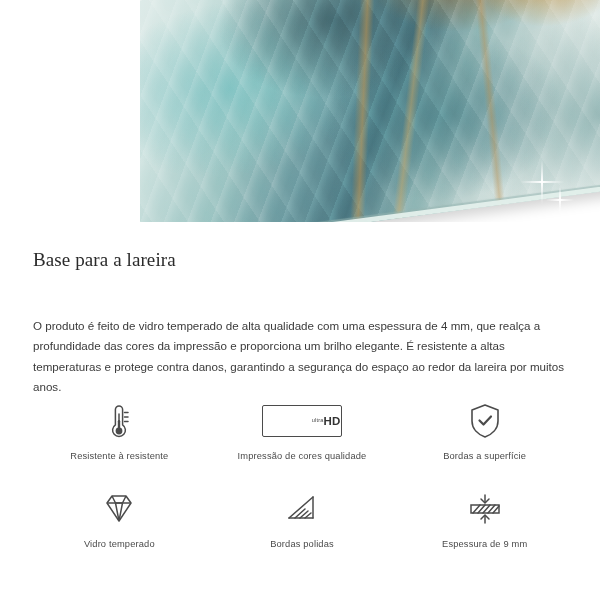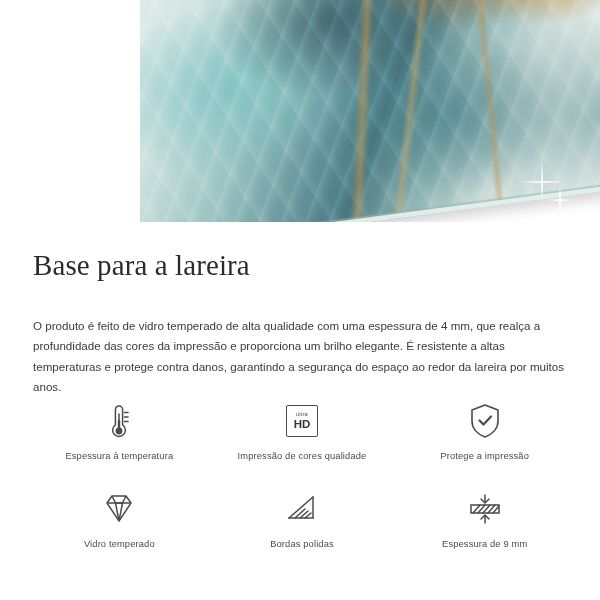--- a/index.html
+++ b/index.html
@@ -113,21 +113,21 @@
   .sparkle.s2::before { height: 28px; }
   .sparkle.s2::after { width: 28px; }
 
   
   .headline {
     position: absolute;
     left: 33px;
     top: 231px;
     width: 540px;
     font-family: "Liberation Serif", serif;
-    font-size: 29px;
+    font-size: 19px;
     line-height: 31px;
     color: #2b2b2b;
     font-weight: 400;
     letter-spacing: 0.1px;
   }
   .headline .line2 { display: block; }
 
   
   .body-copy {
     position: absolute;
@@ -169,24 +169,25 @@
     text-align: center;
     letter-spacing: 0.15px;
   }
   svg { display: block; }
   .hd-box {
     width: 30px;
     height: 30px;
     border: 1.6px solid #4b4b4b;
     border-radius: 2px;
     display: flex;
-    flex-direction: column;
+    flex-direction: row;
     align-items: center;
     justify-content: center;
     line-height: 1;
+    padding-left: 48px;
   }
   .hd-box .ultra {
     font-size: 5.6px;
     color: #4b4b4b;
     letter-spacing: 0.2px;
   }
   .hd-box .hd {
     font-size: 11.5px;
     font-weight: bold;
     color: #333;
@@ -224,41 +225,41 @@
             <path d="M18 6a3.6 3.6 0 0 1 3.6 3.6v15.2a6.4 6.4 0 1 1-7.2 0V9.6A3.6 3.6 0 0 1 18 6z"></path>
             <line x1="18" y1="14" x2="18" y2="29"></line>
             <line x1="23.5" y1="12.5" x2="27" y2="12.5"></line>
             <line x1="23.5" y1="17" x2="27" y2="17"></line>
             <line x1="23.5" y1="21.5" x2="27" y2="21.5"></line>
           </g>
           <circle cx="18" cy="31" r="3.4" fill="#4b4b4b"></circle>
           <rect x="16.8" y="20" width="2.4" height="10" rx="1.2" fill="#4b4b4b"></rect>
         </svg>
       </div>
-      <div class="caption">Espessura à temperatura</div>
+      <div class="caption">Resistente à resistente</div>
     </div>
 
     <div class="feature">
       <div class="icon">
         <div class="hd-box">
           <span class="ultra">ultra</span>
           <span class="hd">HD</span>
         </div>
       </div>
       <div class="caption">Impressão de cores qualidade</div>
     </div>
 
     <div class="feature">
       <div class="icon">
         <svg width="36" height="40" viewBox="0 0 36 40">
           <path d="M18 4 L31 9 V20 C31 28 25 33.5 18 36 C11 33.5 5 28 5 20 V9 Z" fill="none" stroke="#4b4b4b" stroke-width="1.6" stroke-linejoin="round"></path>
           <path d="M12.5 19.5 L16.5 23.5 L24 15.5" fill="none" stroke="#4b4b4b" stroke-width="2.2" stroke-linecap="round" stroke-linejoin="round"></path>
         </svg>
       </div>
-      <div class="caption">Protege a impressão</div>
+      <div class="caption">Bordas a superfície</div>
     </div>
 
     <div class="feature">
       <div class="icon">
         <svg width="38" height="34" viewBox="0 0 38 34">
           <g fill="none" stroke="#4b4b4b" stroke-width="1.5" stroke-linejoin="round">
             <path d="M7 11 L12 4 H26 L31 11 L19 29 Z"></path>
             <path d="M7 11 H31"></path>
             <path d="M12 4 L15.5 11 L19 29"></path>
             <path d="M26 4 L22.5 11 L19 29"></path>

